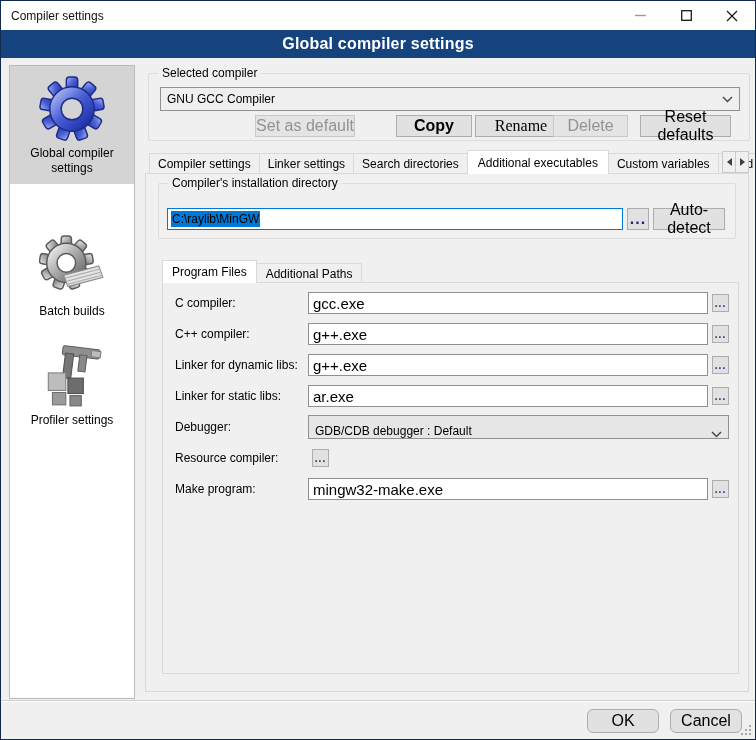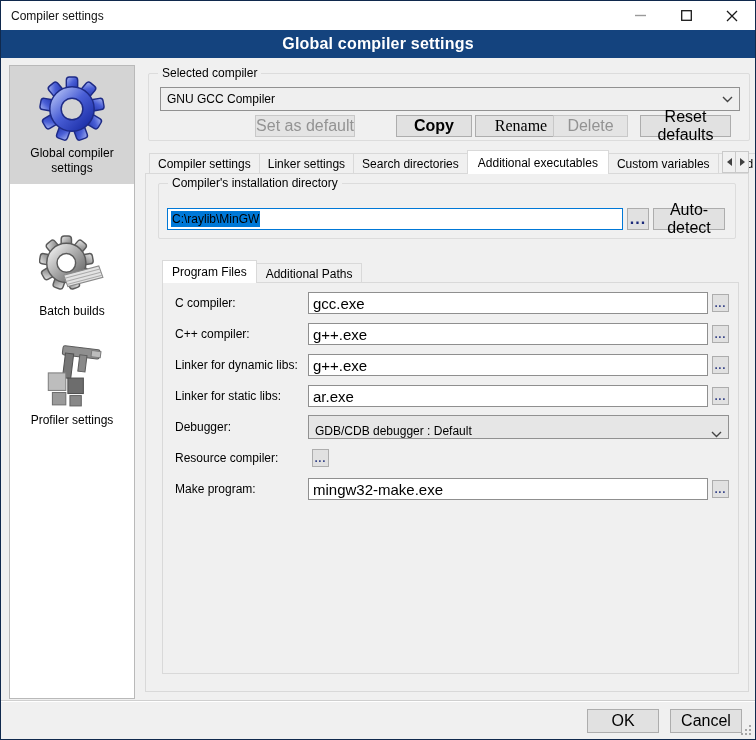--- a/index.html
+++ b/index.html
@@ -69,21 +69,21 @@
   .innerpage{ position:absolute; left:16px; top:108px; width:577px; height:392px; background:#f0f0f0; border:1px solid #d9d9d9; z-index:1; }
   
   .frow{ position:absolute; left:12px; right:9px; height:24px; display:flex; align-items:center; }
   .frow .flabel{ width:133px; flex:none; }
   .frow input[type=text]{ flex:1; height:22px; border:1px solid #8f8f8f; background:#fff; padding:0 4px;
         font-family:"Liberation Sans",sans-serif; font-size:15px; color:#000; }
   .frow .browse-btn{ flex:none; margin-left:4px; width:17px; height:18px; font-size:10px; }
   .frow .combo{ flex:1; background:#e6e6e6;align-items:flex-end; }
   
   .footer-line{ position:absolute; left:0; top:642px; right:0; height:2px; border-top:1px solid #cfcfcf; border-bottom:1px solid #fff; }
-  .footer-btn{ position:absolute; top:651px; width:72px; height:24px; }
+  .footer-btn{ position:absolute; top:651px; width:72px; height:24px;border-radius:6px; }
   .ok-btn{ left:586px; }
   .cancel-btn{ left:669px; }
   .grip{ position:absolute; right:3px; bottom:3px; }
 </style>
 </head>
 <body>
 
 <div class="window">
 
   <div class="titlebar">

